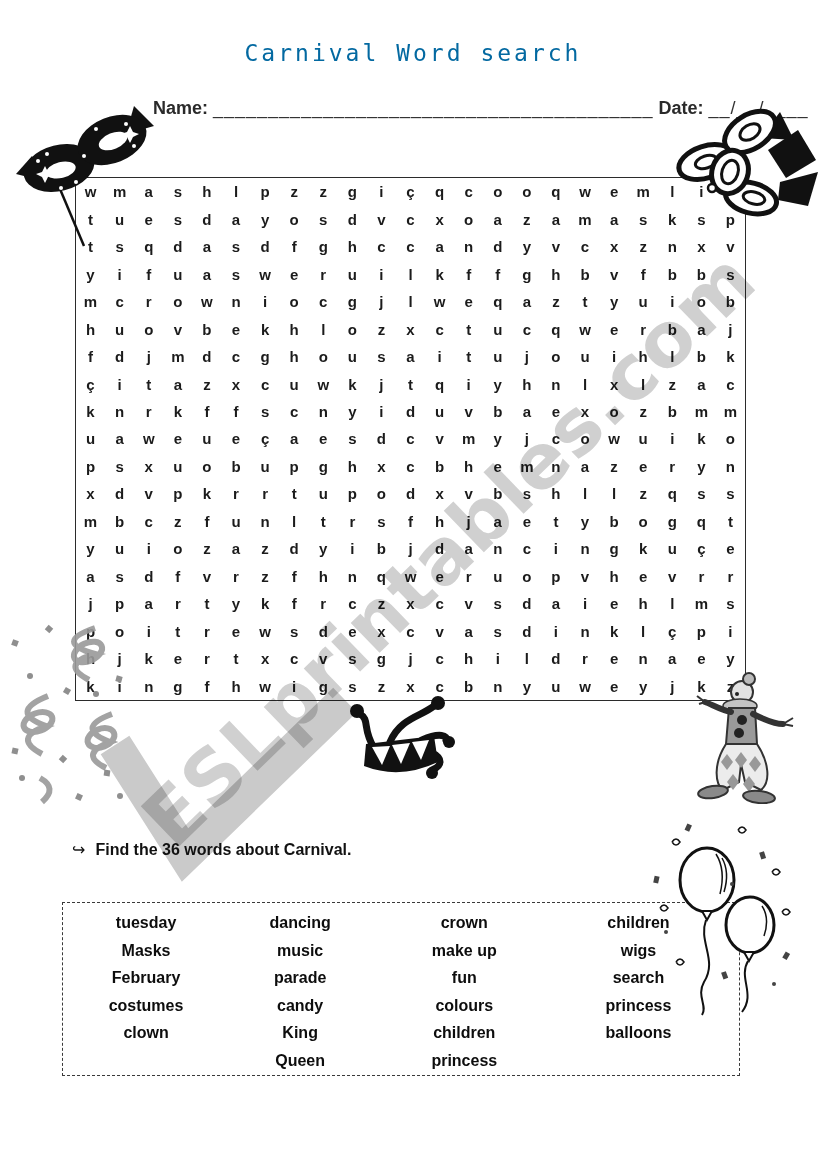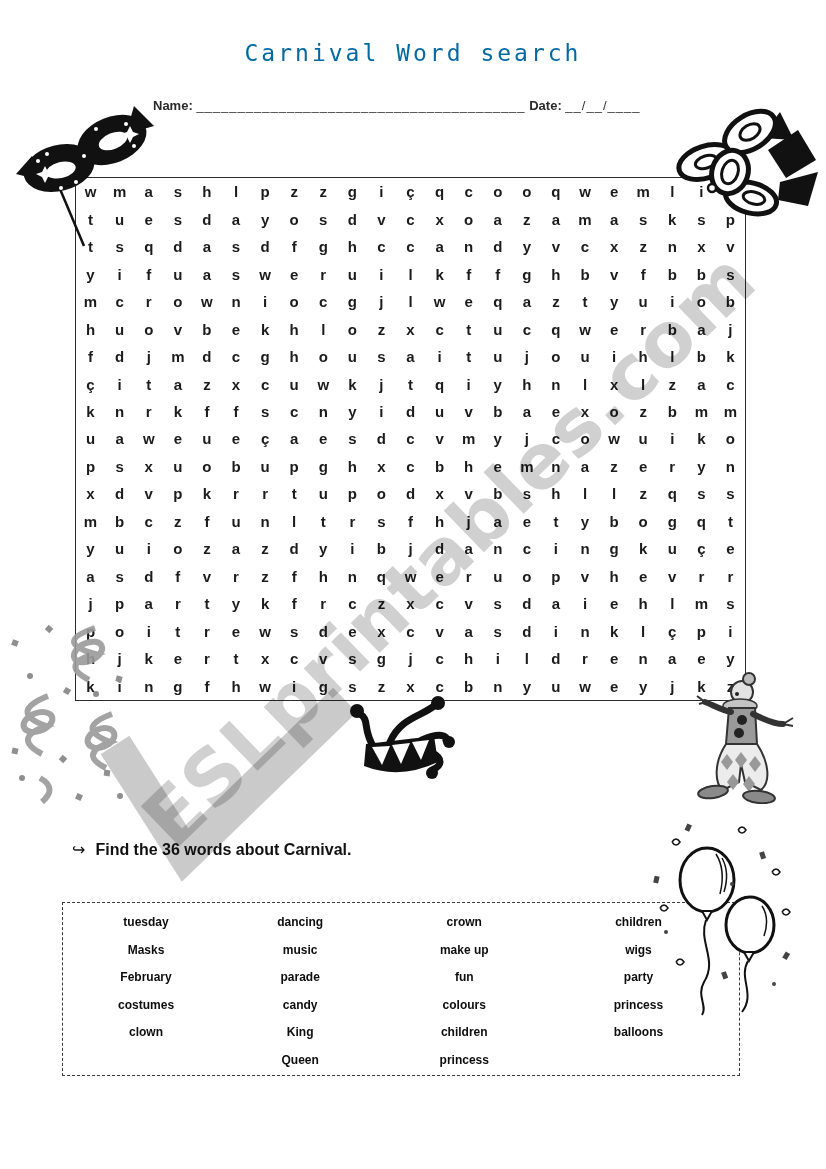--- a/index.html
+++ b/index.html
@@ -3,21 +3,21 @@
 <meta charset="utf-8">
 <style>
   * { margin:0; padding:0; box-sizing:border-box; }
   body { background:#fff; font-family:"Liberation Sans", sans-serif; }
   .page { position:relative; width:826px; height:1169px; background:#fff; overflow:hidden; }
 
   .title { position:absolute; top:40px; left:0; width:100%; text-align:center;
            font-family:"DejaVu Sans Mono", monospace; font-size:23px; letter-spacing:3px;
            color:#0369a1; z-index:3; }
 
-  .name-row { position:absolute; top:98px; left:153px; width:600px; font-size:13px;
+  .name-row { position:absolute; top:98px; left:153px; width:600px; font-size:18px;
               font-weight:bold; color:#2a2a2a; white-space:nowrap; z-index:3; }
   .blank { font-weight:normal; letter-spacing:1px; color:#333; }
 
   .grid-box { position:absolute; left:75px; top:177px; width:671px; height:524px;
               border:1px solid #2b2b2b; display:grid;
               grid-template-columns:repeat(23,1fr); grid-template-rows:repeat(19,1fr);
               z-index:1; }
   .cell { display:flex; align-items:center; justify-content:center;
           font-size:15px; font-weight:bold; color:#1b1b1b; }
 
@@ -37,21 +37,21 @@
   .balloons      { left:642px; top:812px; }
 
   .instruction { position:absolute; left:72px; top:840px; font-size:16px; font-weight:bold;
                  color:#111; z-index:5; }
   .instruction .arrow { margin-right:10px; font-weight:normal; }
 
   .word-box { position:absolute; left:62px; top:902px; width:678px; height:174px;
               border:1.5px dashed #3a3a3a; display:grid;
               grid-template-columns:23% 23% 26% 26%; padding:6px 0 0 6px; z-index:3; }
   .word-col { display:flex; flex-direction:column; align-items:center; }
-  .word { height:27.5px; line-height:27.5px; font-size:12px; font-weight:bold; color:#0d0d0d; }
+  .word { height:27.5px; line-height:27.5px; font-size:16px; font-weight:bold; color:#0d0d0d; }
 </style>
 </head>
 <body>
 
 <div class="page">
 
   <div class="title">Carnival Word search</div>
 
   <div class="name-row">
     <span>Name:</span>
@@ -665,19 +665,19 @@
         <div class="word">crown</div>
         <div class="word">make up</div>
         <div class="word">fun</div>
         <div class="word">colours</div>
         <div class="word">children</div>
         <div class="word">princess</div>
       </div>
     <div class="word-col">
         <div class="word">children</div>
         <div class="word">wigs</div>
-        <div class="word">party</div>
+        <div class="word">search</div>
         <div class="word">princess</div>
         <div class="word">balloons</div>
       </div>
   </div>
 
 </div>
 
 </body></html>

